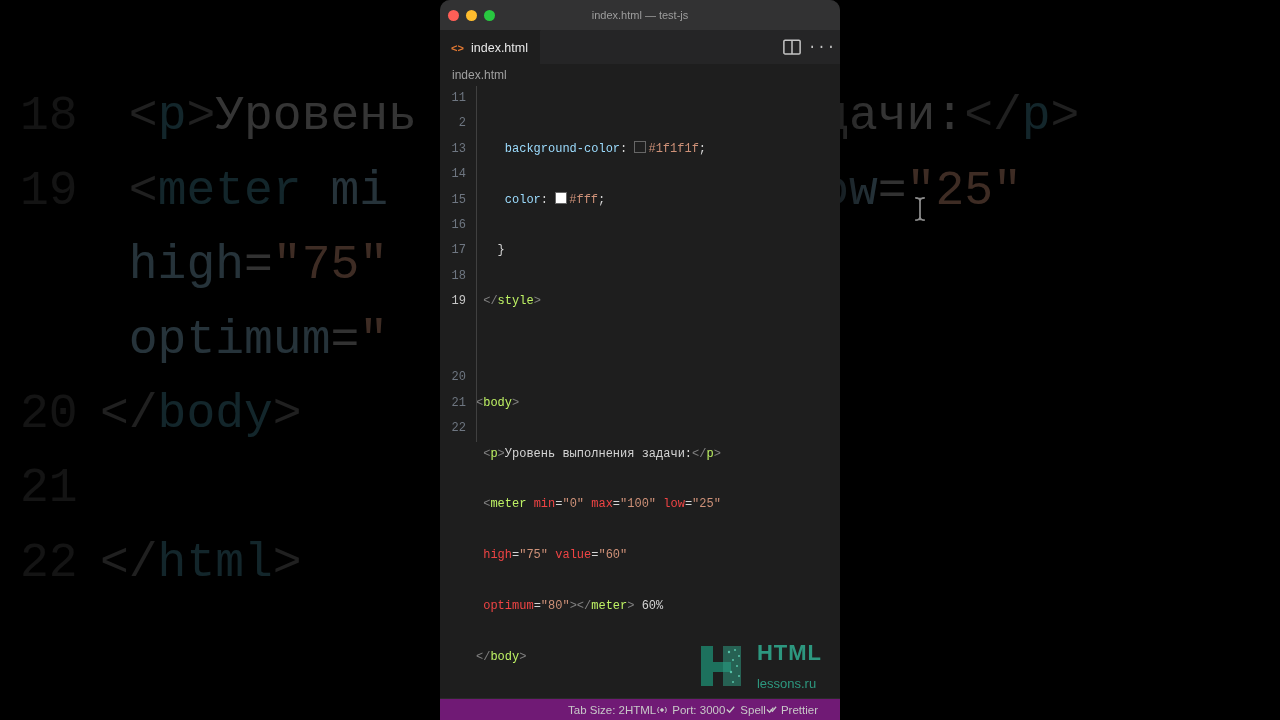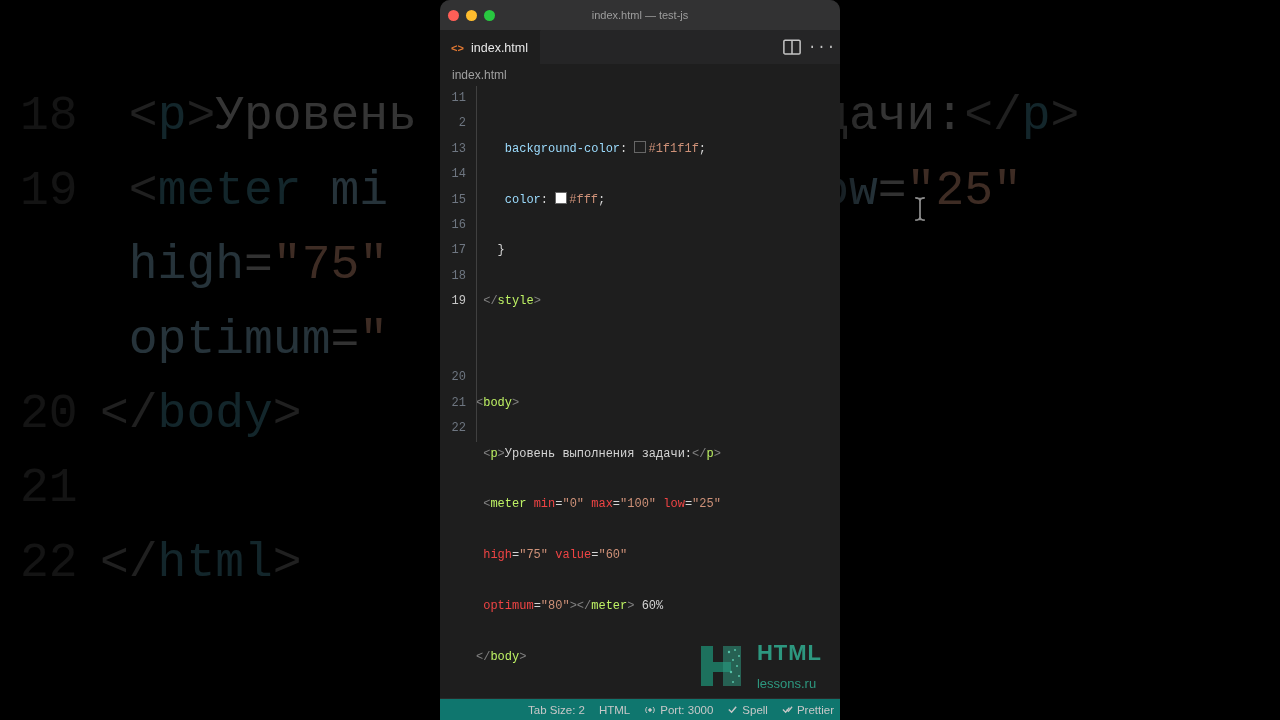--- a/index.html
+++ b/index.html
@@ -179,27 +179,26 @@
     opacity: 0.9;
   }
   .logo-mark { width: 52px; height: 52px; }
   .logo-text { display:flex; flex-direction:column; line-height:1; font-family:-apple-system,sans-serif;}
   .logo-text .l1 { color:#2fa58a; font-size:22px; font-weight:700; letter-spacing:1px;}
   .logo-text .l2 { color:#2fa58a; font-size:13px; margin-top:13px;}
 
   
   .statusbar {
     height: 22px;
-    background: #0f766e;
+    background: #701a75;
     border-top: 1px solid #2a2a2a;
     display: flex;
     align-items: center;
     justify-content: flex-end;
-    gap: 14px;
-    padding: 0 6px;
+    padding: 0 22px;
     font-size: 11.5px;
     font-family: -apple-system, sans-serif;
     color: #c8c8c8;
     flex-shrink: 0;
   }
   .sb-item { display:flex; align-items:center; gap:4px; }
 
   
   .ibeam {
     position: absolute;

